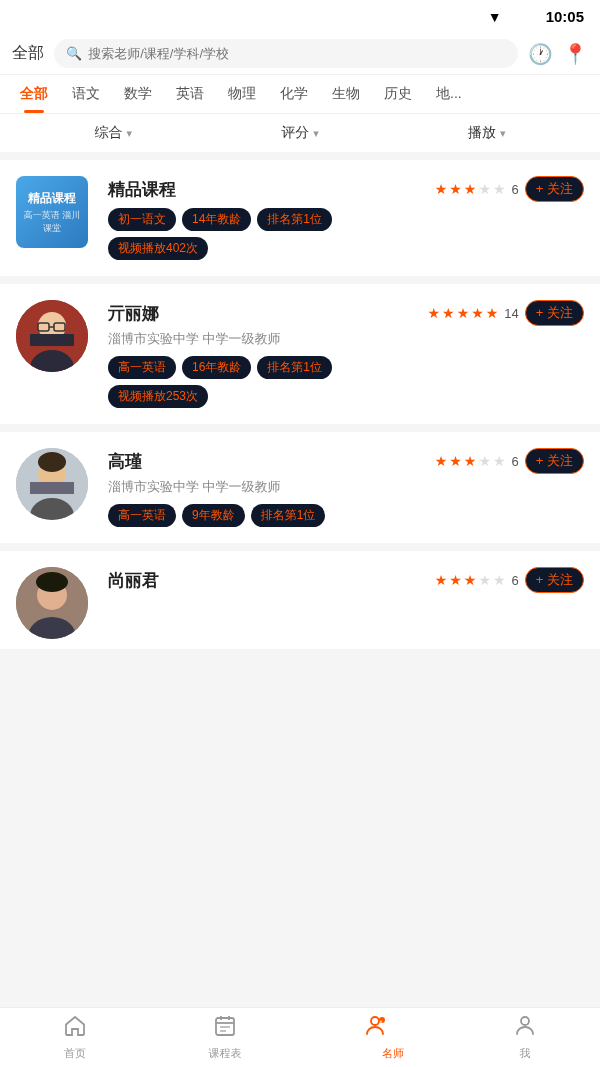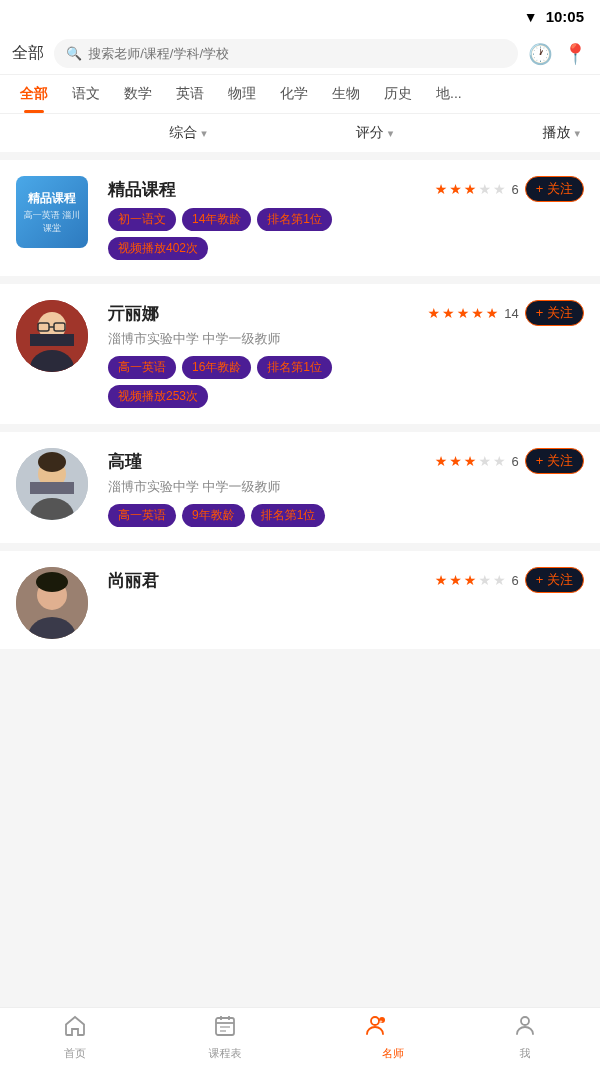--- a/index.html
+++ b/index.html
@@ -9,21 +9,21 @@
     
     .status-bar {
       background: #fff;
       display: flex;
       justify-content: flex-end;
       align-items: center;
       padding: 8px 16px;
       gap: 8px;
     }
     .status-bar .wifi-icon { font-size: 14px; }
-    .status-bar .time { font-size: 15px; font-weight: 600; }
+    .status-bar .time { font-size: 15px; font-weight: 600; margin-left: 36px; }
 
     
     .top-nav {
       background: #fff;
       display: flex;
       align-items: center;
       padding: 6px 12px;
       gap: 10px;
       border-bottom: 1px solid #f0f0f0;
     }
@@ -96,21 +96,21 @@
       background: #fff;
       display: flex;
       padding: 10px 20px;
       gap: 0;
       margin-bottom: 8px;
     }
     .filter-btn {
       flex: 1;
       display: flex;
       align-items: center;
-      justify-content: flex-end;
+      justify-content: center;
       gap: 4px;
       font-size: 14px;
       color: #333;
       cursor: pointer;
     }
     .filter-btn .arrow { font-size: 11px; color: #999; }
 
     
     .card {
       background: #fff;
@@ -167,21 +167,21 @@
       color: #888;
       margin-bottom: 8px;
     }
     .tags {
       display: flex;
       flex-wrap: wrap;
       gap: 6px;
       margin-top: 6px;
     }
     .tag {
-      background: #4c1d95;
+      background: #0f172a;
       color: #ff5500;
       border-radius: 12px;
       padding: 3px 10px;
       font-size: 12px;
     }
 
     
     .course-avatar {
       background: linear-gradient(135deg, #4aa8e8, #2d7abf);
       width: 72px;

